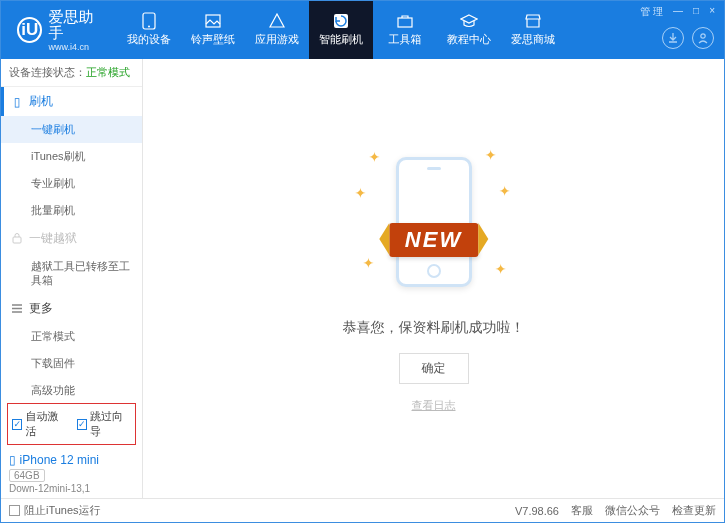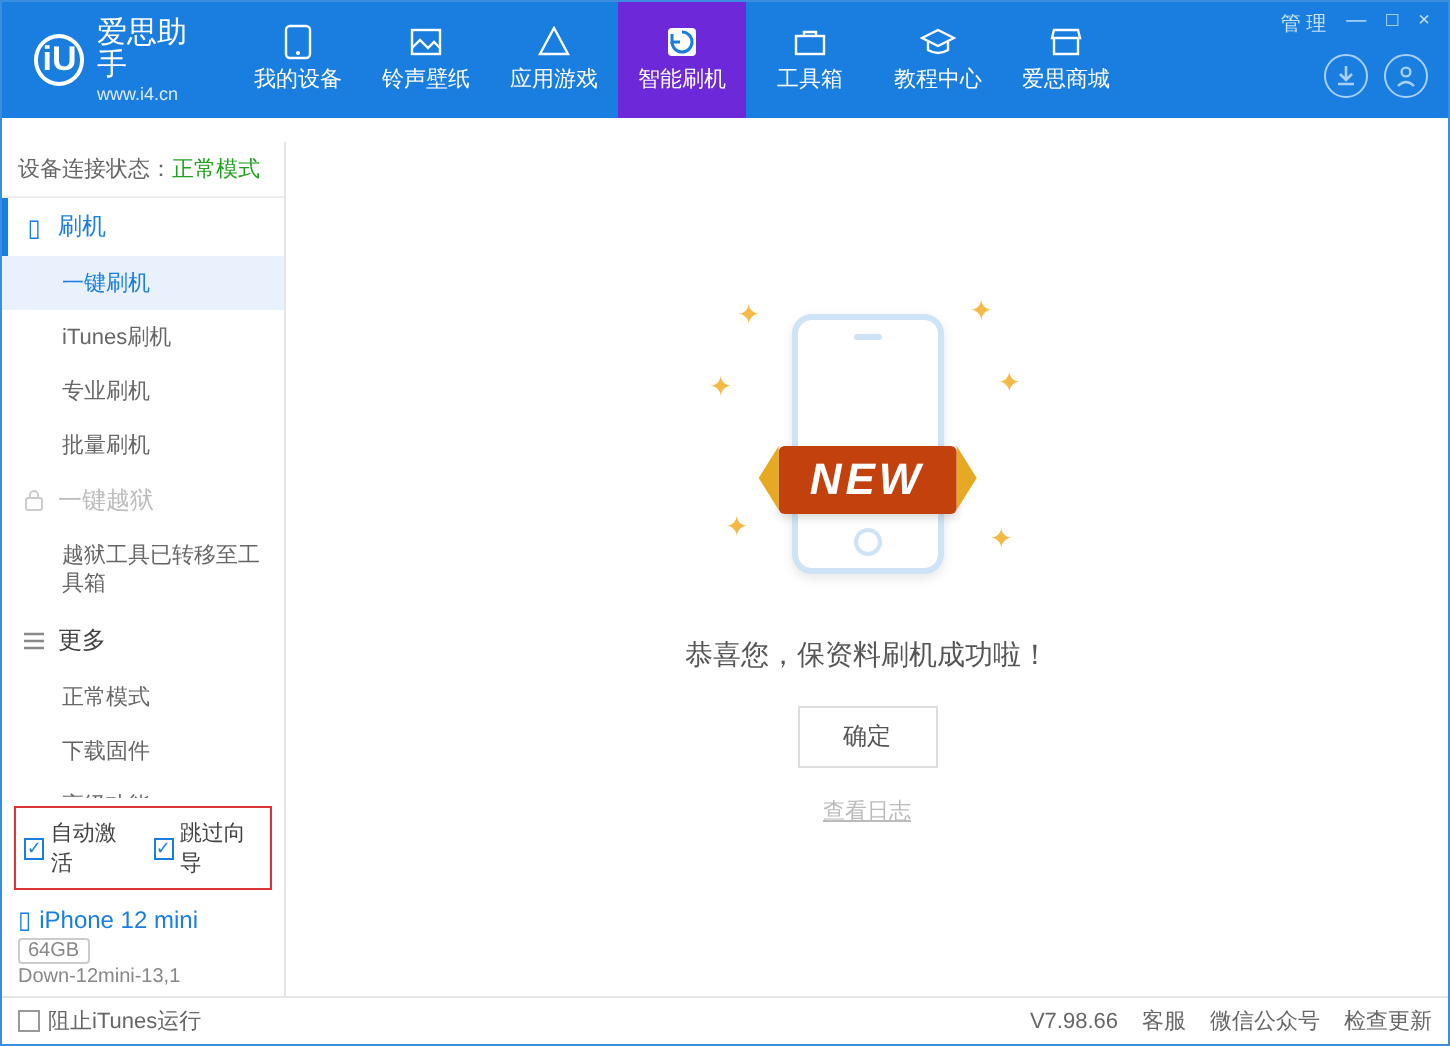--- a/index.html
+++ b/index.html
@@ -8,31 +8,31 @@
 
 
 .header { background: #1a7de0; color: #fff; height: 58px; display: flex; align-items: center; padding: 0 6px; position: relative; }
 .logo-area { display: flex; align-items: center; padding: 0 10px; width: 110px; }
 .logo-icon { width: 26px; height: 26px; border: 2px solid #fff; border-radius: 50%; display: flex; align-items: center; justify-content: center; font-weight: bold; font-size: 17px; margin-right: 6px; }
 .logo-text { font-size: 15px; font-weight: 500; line-height: 1.1; }
 .logo-sub { font-size: 9px; opacity: 0.85; }
 
 .nav { display: flex; flex: 1; height: 100%; }
 .nav-item { width: 64px; display: flex; flex-direction: column; align-items: center; justify-content: center; gap: 3px; cursor: pointer; font-size: 11px; }
-.nav-item.active { background: #6d28d9; }
+.nav-item.active { background: #0f172a; }
 .nav-icon { width: 20px; height: 16px; display: flex; align-items: center; justify-content: center; }
 
 .header-right { position: absolute; top: 4px; right: 6px; display: flex; gap: 4px; font-size: 10px; color: #c9e2fb; }
 .header-right span { cursor: pointer; padding: 0 3px; }
 .header-circles { position: absolute; right: 10px; bottom: 10px; display: flex; gap: 8px; }
 .circle-btn { width: 22px; height: 22px; border: 1.5px solid #a8d0f7; border-radius: 50%; display:flex;align-items:center;justify-content:center; cursor:pointer; color:#a8d0f7; font-size:11px;}
 
 
 .body { flex: 1; display: flex; min-height: 0; }
-.sidebar { width: 142px; border-right: 1px solid #e5e5e5; display: flex; flex-direction: column; margin-top: 12px; }
+.sidebar { width: 142px; border-right: 1px solid #e5e5e5; display: flex; flex-direction: column; }
 .status-bar { padding: 6px 8px; font-size: 11px; color: #666; border-bottom: 1px solid #eee; }
 .status-val { color: #22a122; }
 
 .side-scroll { flex: 1; overflow: hidden; }
 .cat { display: flex; align-items: center; padding: 6px 10px; font-size: 12px; color: #444; gap: 6px;}
 .cat.active-cat { color: #1a7de0; border-left: 3px solid #1a7de0; padding-left: 7px; }
 .cat-icon { width: 12px; height: 12px; display:inline-flex;align-items:center;justify-content:center; color:#888;}
 .cat.active-cat .cat-icon { color:#1a7de0; }
 .sub { padding: 6px 10px 6px 30px; font-size: 11px; color: #666; cursor:pointer; }
 .sub.sel { background: #e8f1fc; color: #1a7de0; }

